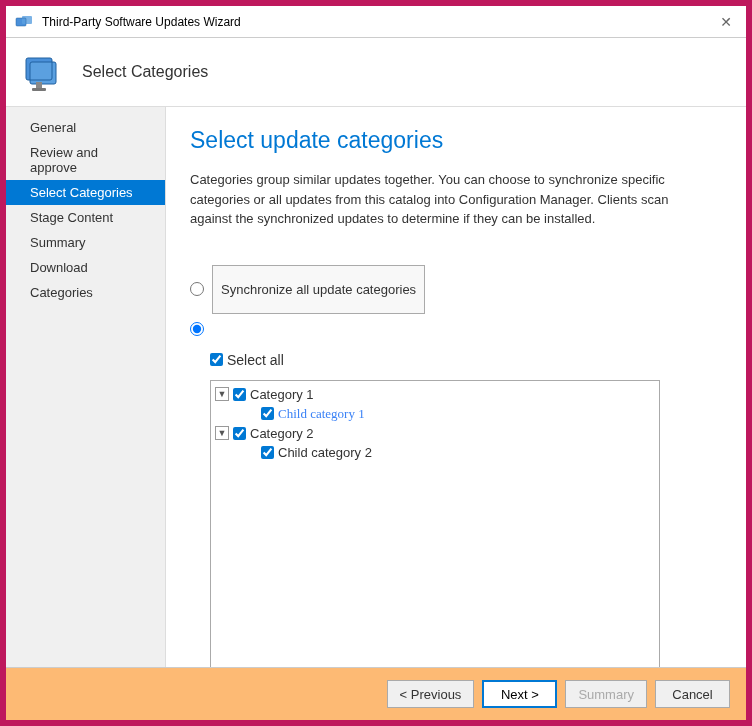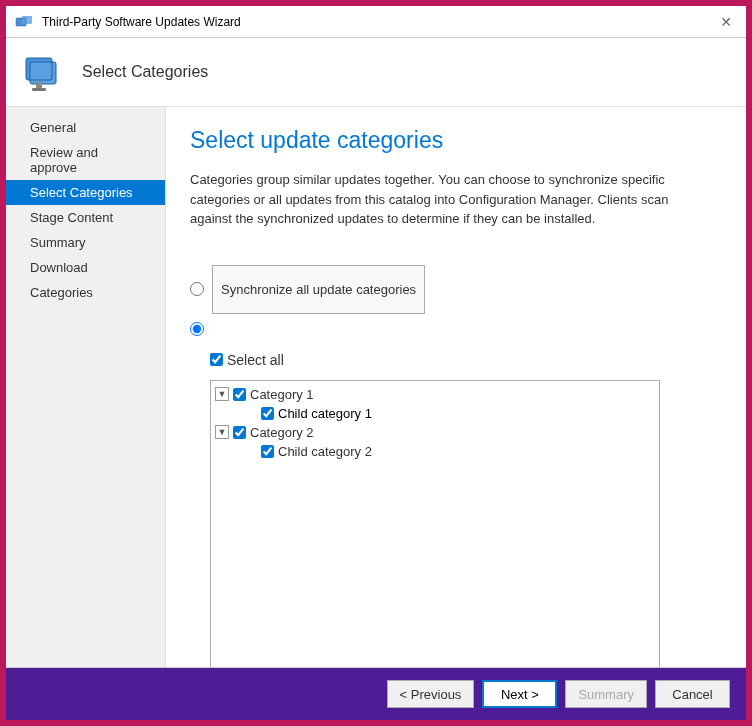--- a/index.html
+++ b/index.html
@@ -202,31 +202,32 @@
       background: #fff;
     }
     .tree-leaf-spacer {
       width: 14px;
       display: inline-block;
     }
     .tree-item-label {
       color: #333;
     }
     .tree-item-label.highlight {
-      color: #000000;
+      color: #3b82f6;
       font-weight: 500;
+      font-family: Liberation Serif, serif;
     }
     .tree-children {
       margin-left: 28px;
     }
     .tree-box::-webkit-scrollbar { width: 12px; }
     .tree-box::-webkit-scrollbar-track { background: #f0f0f0; }
     .tree-box::-webkit-scrollbar-thumb { background: #c0c0c0; border: 1px solid #999; }
     .footer {
-      background: #4c1d95;
+      background: #fdba74;
       border-top: 1px solid #ccc;
       padding: 12px 16px;
       display: flex;
       justify-content: flex-end;
       align-items: center;
       gap: 8px;
       flex-shrink: 0;
     }
     .btn {
       min-width: 75px;

